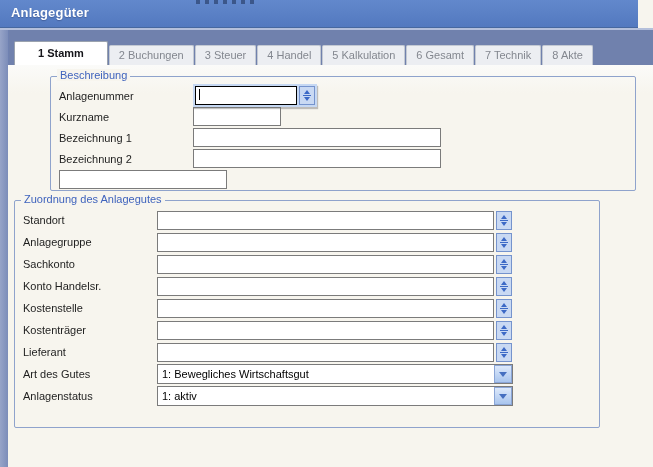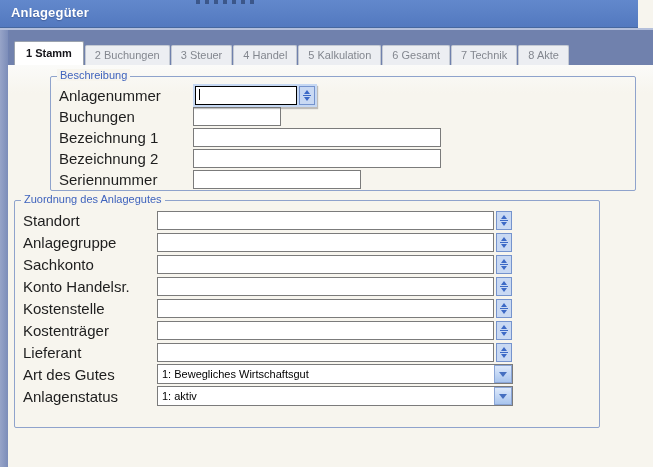--- a/index.html
+++ b/index.html
@@ -17,41 +17,41 @@
   .titlebar-sep { position:absolute; left:0; top:28px; width:653px; height:2px; background:#b5c0db; }
 
   
   .tabstrip { position:absolute; left:8px; top:30px; width:645px; height:35px;
     background:#7081ad; border-bottom:1px solid #c6cede; }
   .tabs { position:absolute; left:6px; bottom:0; display:flex; align-items:flex-end; }
   .tab { box-sizing:border-box; font-size:11px; color:#83878f; background:#eceef2;
     border:1px solid #c3c9d3; border-bottom:none; border-radius:2px 2px 0 0;
     padding:3px 9px 3px; margin-right:1px; height:20px; white-space:nowrap; cursor:default; }
   .tab.active { background:#ffffff; color:#15151a; font-weight:bold; height:24px;
-    padding:5px 11px 4px; border-color:#9aa2ae; }
+    padding:5px 23px 4px; border-color:#9aa2ae; }
 
   
   .leftedge { position:absolute; left:0; top:30px; width:8px; height:437px;
     background:linear-gradient(90deg,#97a4c8,#7c8db9); border-right:1px solid #6f81b1; }
 
   
   .content { position:absolute; left:8px; top:65px; width:645px; height:402px;
     background:linear-gradient(#fbfbf9, #f7f5ee 28px); }
 
   
   .group { position:absolute; box-sizing:border-box; border:1px solid #8fa3cc;
     border-radius:2px; }
   .group-title { position:absolute; top:-8px; left:6px; background:#f7f5ee;
     padding:0 3px; font-size:11px; color:#3f63bd; }
   .group1 { left:6px; top:11px; width:586px; height:115px; padding:8px 0 0 8px;margin-left:36px; }
   .group2 { left:6px; top:135px; width:586px; height:228px; padding:8px 0 0 8px; }
 
   .row { display:flex; align-items:center; height:22px; }
   .group1 .row { height:21px; }
-  .flabel { width:134px; font-size:15px; color:#1e1e1e; }
+  .flabel { width:134px; font-size:11px; color:#1e1e1e; }
 
   .tinput { box-sizing:border-box; height:19px; border:1px solid #7b7b7b;
     background:#ffffff; font-family:"Liberation Sans",sans-serif; font-size:11px;
     padding:0 3px; outline:none; }
   .w-anlagenr { width:102px; border-color:#000000; }
   .w-kurz { width:88px; }
   .w-bez { width:248px; }
   .w-serien { width:168px; }
   .w-zuord { width:337px; }
 
@@ -121,36 +121,35 @@
           <span class="caret"></span>
           <span class="spinner">
             <span class="sp-up"></span>
             <span class="sp-line"></span>
             <span class="sp-down"></span>
           </span>
         </span>
       </div>
 
       <div class="row">
-        <label class="flabel">Buchungen</label>
+        <label class="flabel">Kurzname</label>
         <input class="tinput w-kurz" value="" style="">
       </div>
 
       <div class="row">
         <label class="flabel">Bezeichnung 1</label>
         <input class="tinput w-bez" value="" style="">
       </div>
 
       <div class="row">
         <label class="flabel">Bezeichnung 2</label>
         <input class="tinput w-bez" value="" style="">
       </div>
 
       <div class="row">
-        <label class="flabel">Seriennummer</label>
         <input class="tinput w-serien" value="" style="">
       </div>
     </div>
 
     <div class="group group2">
       <div class="group-title">Zuordnung des Anlagegutes</div>
 
       <div class="row">
         <label class="flabel">Standort</label>
         <input class="tinput w-zuord" value="" style="">

